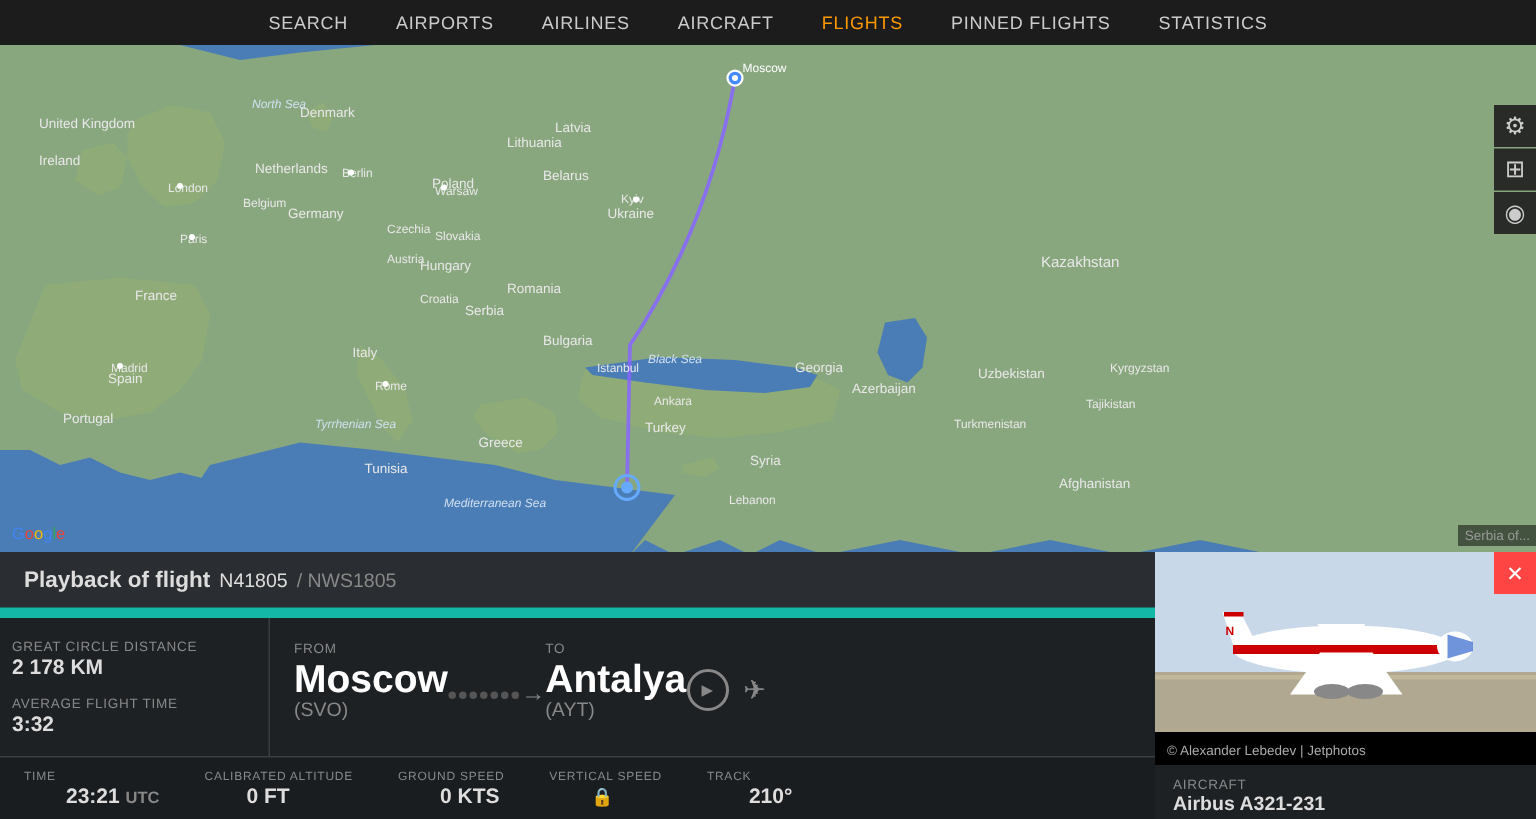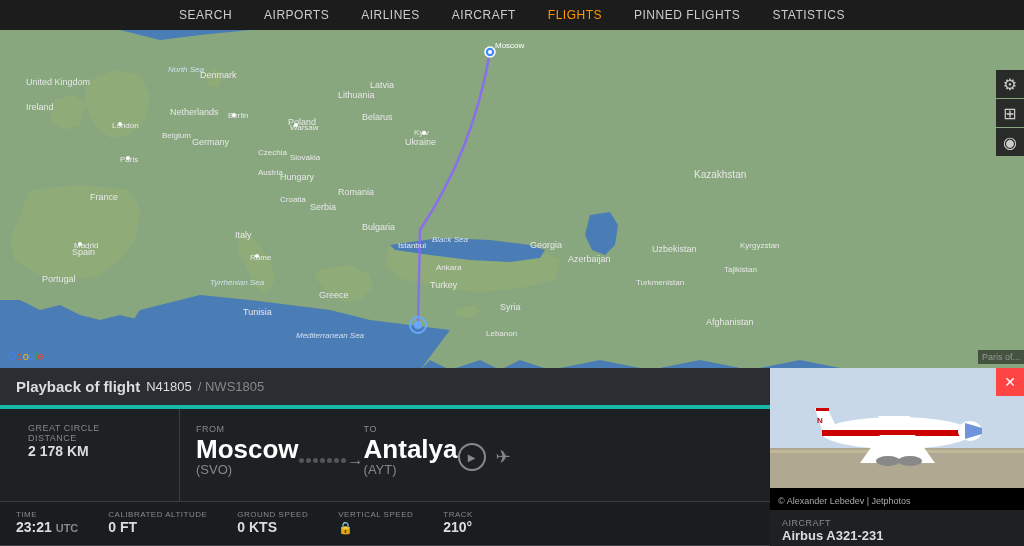--- a/index.html
+++ b/index.html
@@ -49,21 +49,21 @@
       z-index: 20;
     }
 
     
     #flight-title-bar {
       background: #2a2d31;
       padding: 10px 16px;
       display: flex;
       align-items: center;
       gap: 6px;
-      border-bottom: 4px solid #14b8a6;
+      border-bottom: 7px solid #14b8a6;
     }
     #flight-title-bar .playback-label {
       color: #ddd;
       font-size: 15px;
       font-weight: bold;
     }
     #flight-title-bar .flight-number {
       color: #ddd;
       font-size: 13px;
       font-weight: normal;
@@ -74,21 +74,21 @@
     }
 
     
     #stats-row {
       display: flex;
       height: 100%;
     }
 
     #left-stats {
       width: 180px;
-      padding: 14px 28px;
+      padding: 14px 8px;
       border-right: 1px solid #3a3d41;
       flex-shrink: 0;
     }
     .stat-item {
       margin-bottom: 12px;
     }
     .stat-label {
       color: #888;
       font-size: 9px;
       text-transform: uppercase;
@@ -205,20 +205,21 @@
     .data-field-label {
       color: #888;
       font-size: 8px;
       text-transform: uppercase;
       letter-spacing: 0.5px;
     }
     .data-field-value {
       color: #ddd;
       font-size: 14px;
       font-weight: bold;
+      margin-left: 28px;
     }
     .lock-icon {
       color: #f90;
       font-size: 12px;
     }
 
     
     #photo-panel {
       position: absolute;
       bottom: 0;
@@ -444,36 +445,40 @@
     <button class="map-ctrl-btn">◉</button>
   </div>
 </div>
 
 <div class="google-logo">
   <span style="font-family:Arial; font-size:11px; font-weight:normal;">
     <span style="color:#4285F4">G</span><span style="color:#EA4335">o</span><span style="color:#FBBC05">o</span><span style="color:#4285F4">g</span><span style="color:#34A853">l</span><span style="color:#EA4335">e</span>
   </span>
 </div>
 
-<div class="terms-text">Paris of...</div>
+<div class="terms-text">Serbia of...</div>
 
 <div id="bottom-panel">
 
   <div id="flight-title-bar">
     <span class="playback-label">Playback of flight</span>
     <span class="flight-number">N41805</span>
     <span class="callsign">/ <span>NWS1805</span></span>
   </div>
 
   <div id="stats-row" style="height: 92px;">
 
     <div id="left-stats">
       <div class="stat-item">
         <div class="stat-label">GREAT CIRCLE DISTANCE</div>
         <div class="stat-value">2 178 KM</div>
+      </div>
+      <div class="stat-item">
+        <div class="stat-label">AVERAGE FLIGHT TIME</div>
+        <div class="stat-value">3:32</div>
       </div>
     </div>
 
     <div id="center-flight">
       <div class="from-to-row">
         <div class="from-block">
           <div class="from-to-label">FROM</div>
           <div class="city-name">Moscow</div>
           <div class="airport-code">(SVO)</div>
         </div>

